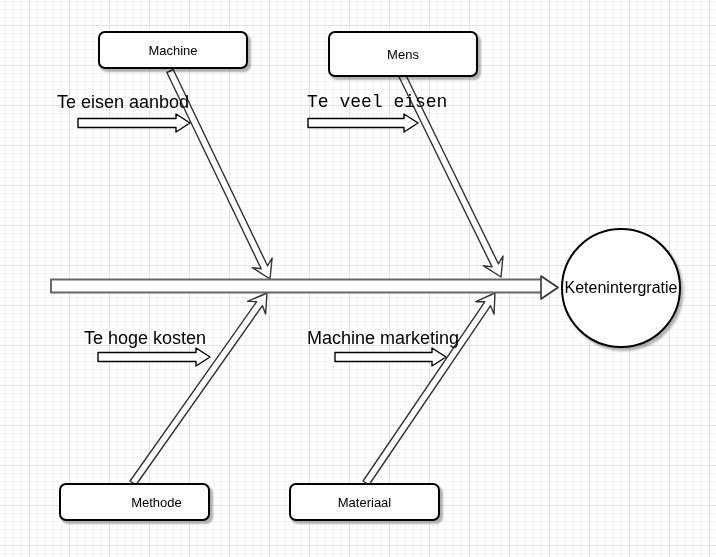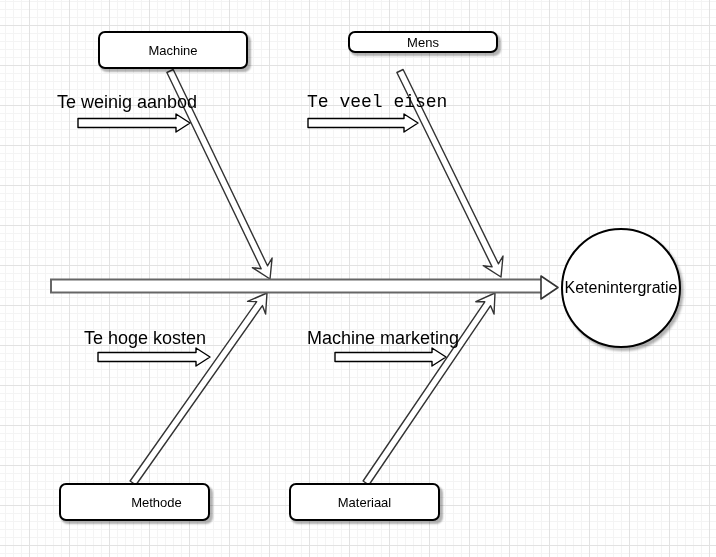--- a/index.html
+++ b/index.html
@@ -62,21 +62,21 @@
     border: 2px solid var(--shape-border, #000);
     border-radius: 7px;
     box-shadow: 2.5px 3px 2px rgba(0,0,0,0.3);
     display: flex;
     align-items: center;
     justify-content: center;
     font-size: 13px;
     color: var(--text, #000);
   }
   .box-machine   { left: 98px;  top: 31px;  width: 150px; height: 38px; }
-  .box-mens      { left: 328px; top: 31px;  width: 150px; height: 22px; margin-left: 20px; }
+  .box-mens      { left: 328px; top: 31px;  width: 150px; height: 46px; }
   .box-methode   { left: 59px;  top: 483px; width: 151px; height: 38px; padding-left: 44px; }
   .box-materiaal { left: 289px; top: 483px; width: 151px; height: 38px; justify-content: center; }
   .cause-label {
     position: absolute;
     white-space: nowrap;
     font-size: 18px;
     color: var(--text, #000);
   }
   .cause-te-weinig { left: 57px;  top: 92px; }
   .cause-te-veel   { left: 307px; top: 92px; font-family: Liberation Mono, monospace; }
@@ -126,20 +126,20 @@
   <div class="box box-mens">
     <span>Mens</span>
   </div>
   <div class="box box-methode">
     <span>Methode</span>
   </div>
   <div class="box box-materiaal">
     <span>Materiaal</span>
   </div>
 
-  <div class="cause-label cause-te-weinig">Te weinig aanbod</div>
+  <div class="cause-label cause-te-weinig">Te eisen aanbod</div>
   <div class="cause-label cause-te-veel">Te veel eisen</div>
   <div class="cause-label cause-te-hoge">Te hoge kosten</div>
   <div class="cause-label cause-slechte">Machine marketing</div>
 
   <div class="effect-label">Ketenintergratie</div>
 
 </div>
 
 </body></html>

